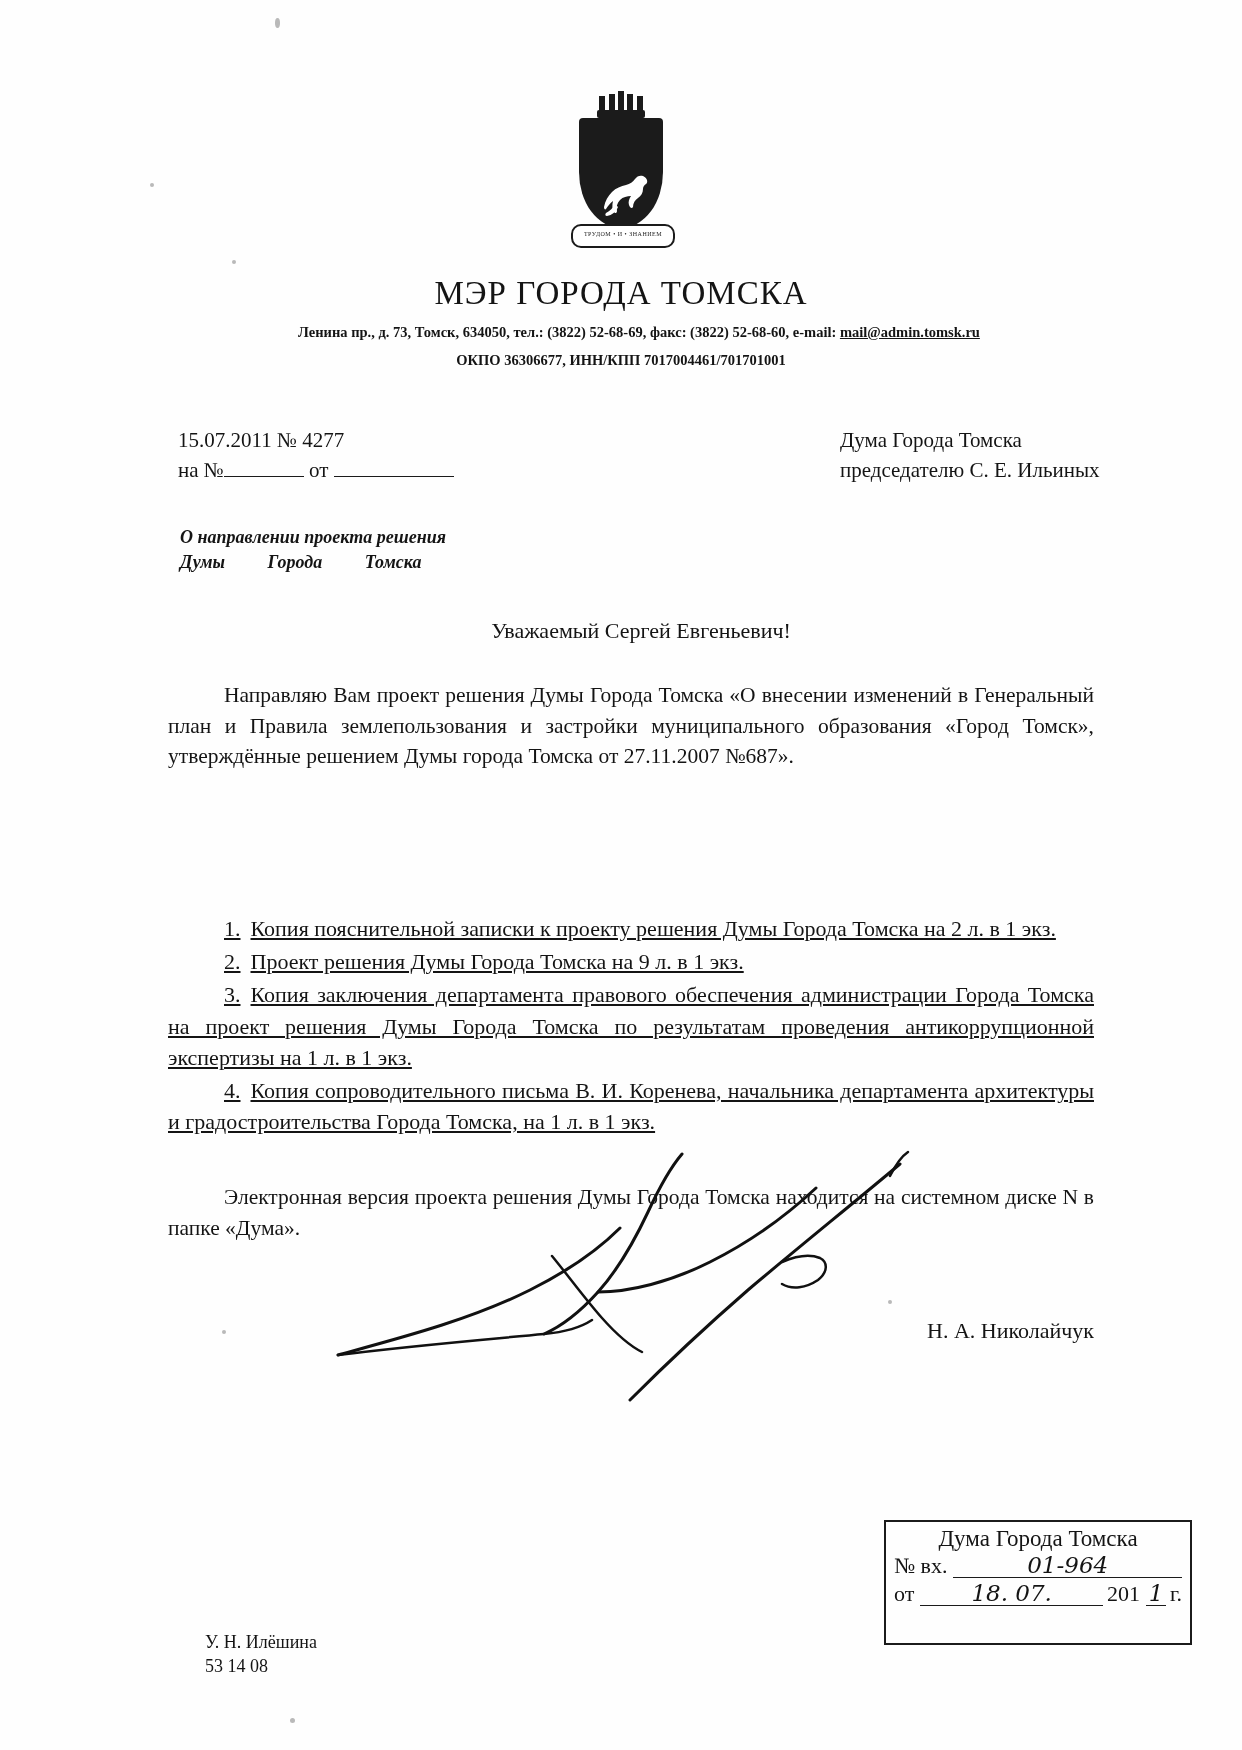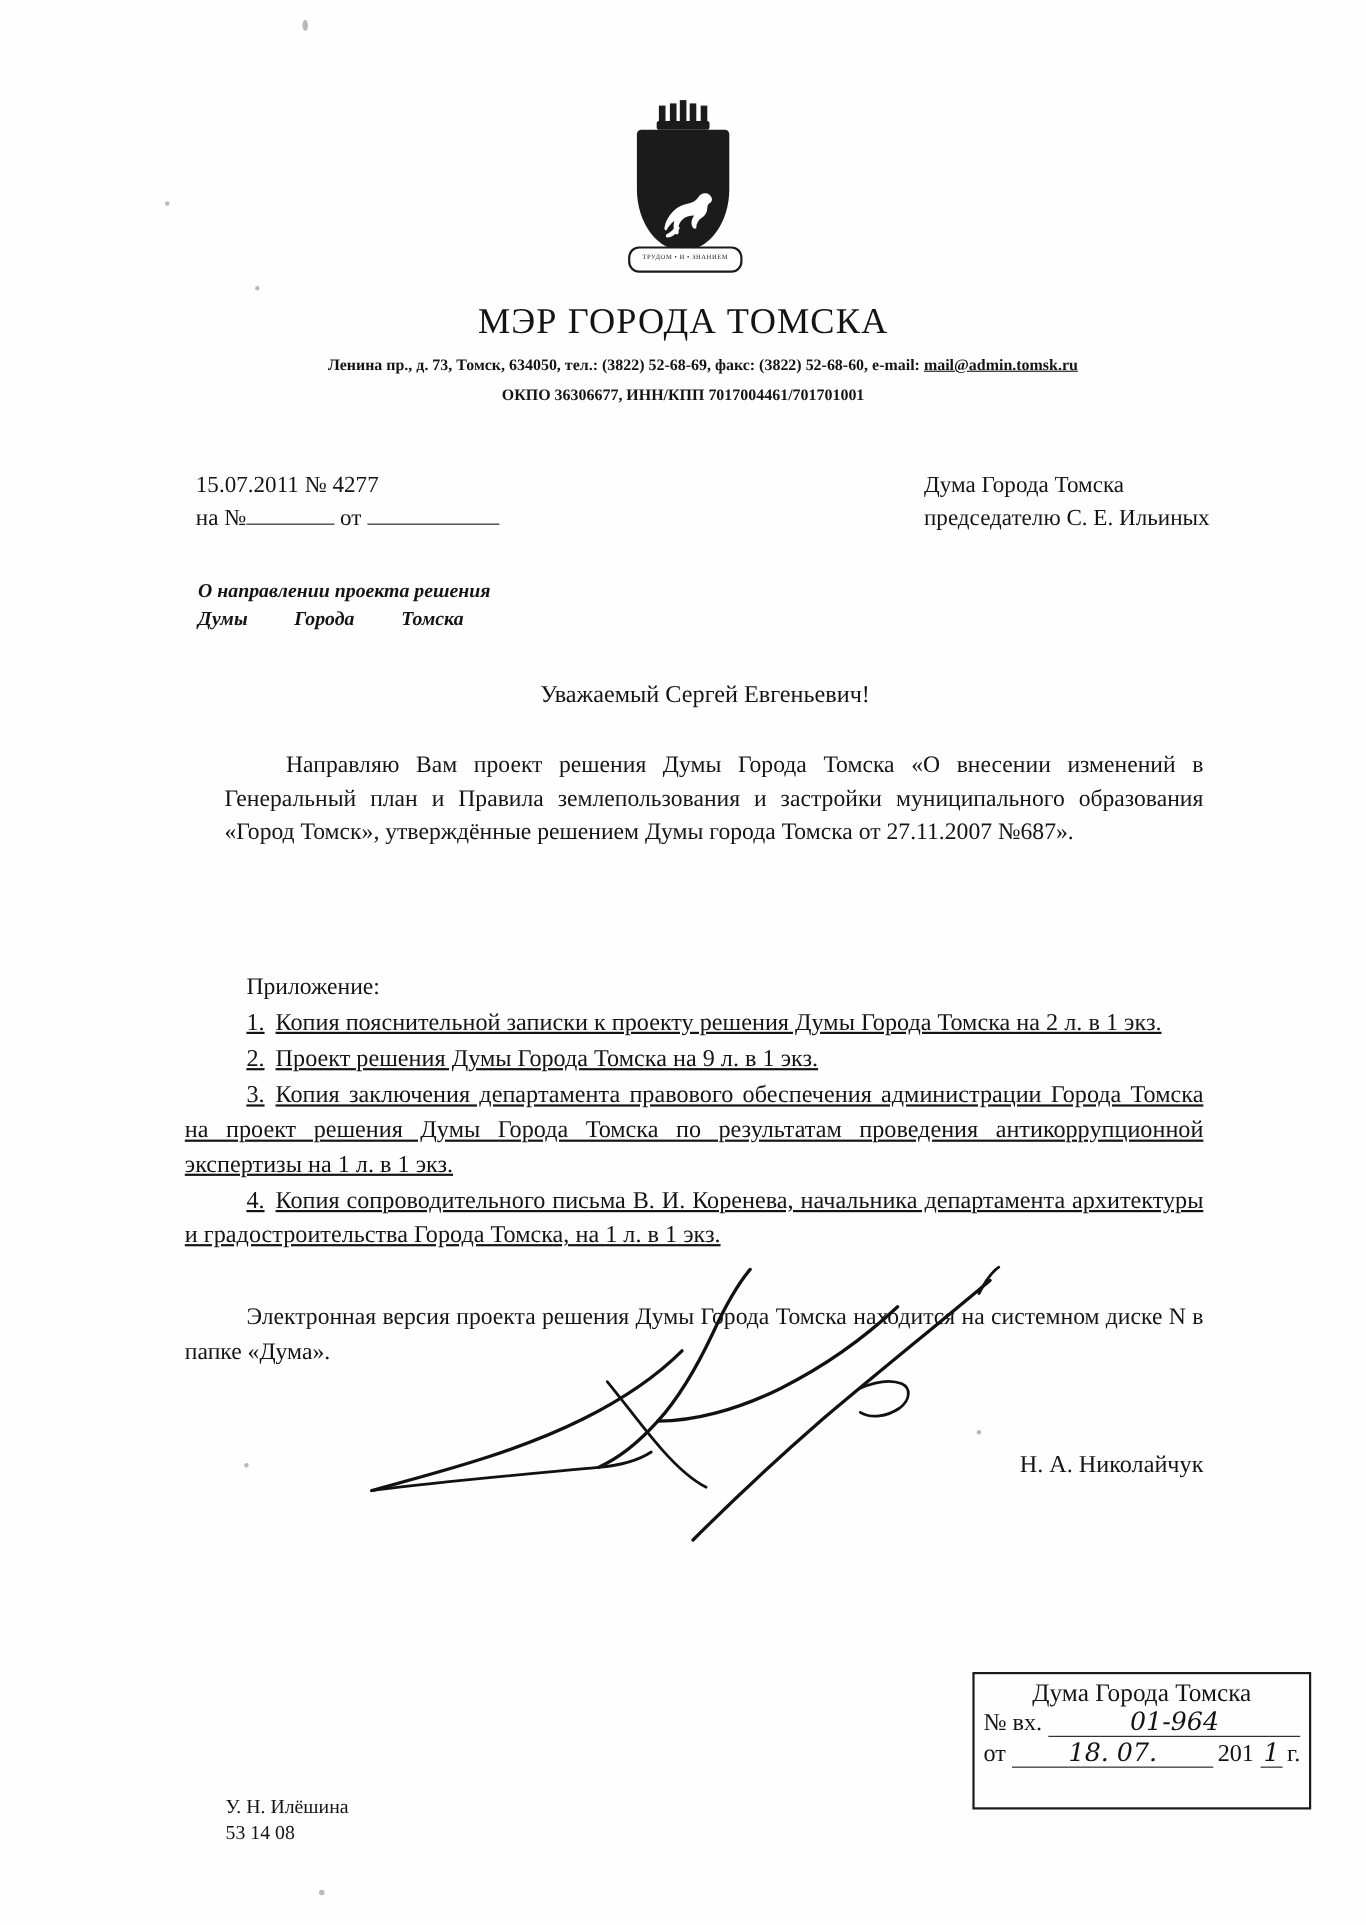--- a/index.html
+++ b/index.html
@@ -175,21 +175,20 @@
 
   
   .body-text {
     position: absolute;
     left: 168px;
     right: 148px;
     top: 680px;
     font-size: 21.5px;
     line-height: 1.42;
     text-align: justify;
-    margin-left: 36px;
   }
   .body-text p {
     margin: 0 0 2px 0;
     text-indent: 56px;
   }
 
   .attach-head {
     position: absolute;
     left: 168px;
     top: 885px;
@@ -254,21 +253,21 @@
   }
   .stamp .s-title {
     font-size: 23px;
     text-align: center;
     line-height: 1.1;
   }
   .stamp .s-row {
     font-size: 22px;
     margin-top: 2px;
     display: flex;
-    align-items: center;
+    align-items: flex-start;
   }
   .stamp .s-label { white-space: nowrap; }
   .stamp .s-hand {
     font-family: "DejaVu Serif", serif;
     font-style: italic;
     font-size: 23px;
     margin-left: 6px;
     border-bottom: 1.5px solid #1b1b1b;
     flex: 1;
     text-align: center;
@@ -350,21 +349,20 @@
     <div>О направлении проекта решения</div>
     <div class="l2">Думы Города Томска</div>
   </div>
 
   <div class="salutation">Уважаемый Сергей Евгеньевич!</div>
 
   <div class="body-text">
     <p>Направляю Вам проект решения Думы Города Томска «О внесении изменений в Генеральный план и Правила землепользования и застройки муниципального образования «Город Томск», утверждённые решением Думы города Томска от 27.11.2007 №687».</p>
   </div>
 
-  <div class="attach-head">Приложение:</div>
 
   <div class="attach-list">
     <p><span class="num">1.</span><span>Копия пояснительной записки к проекту решения Думы Города Томска на 2 л. в 1 экз.</span></p>
     <p><span class="num">2.</span><span>Проект решения Думы Города Томска на 9 л. в 1 экз.</span></p>
     <p><span class="num">3.</span><span>Копия заключения департамента правового обеспечения администрации Города Томска на проект решения Думы Города Томска по результатам проведения антикоррупционной экспертизы на 1 л. в 1 экз.</span></p>
     <p><span class="num">4.</span><span>Копия сопроводительного письма В. И. Коренева, начальника департамента архитектуры и градостроительства Города Томска, на 1 л. в 1 экз.</span></p>
   </div>
 
   <div class="closing">
     <p>Электронная версия проекта решения Думы Города Томска находится на системном диске N в папке «Дума».</p>

